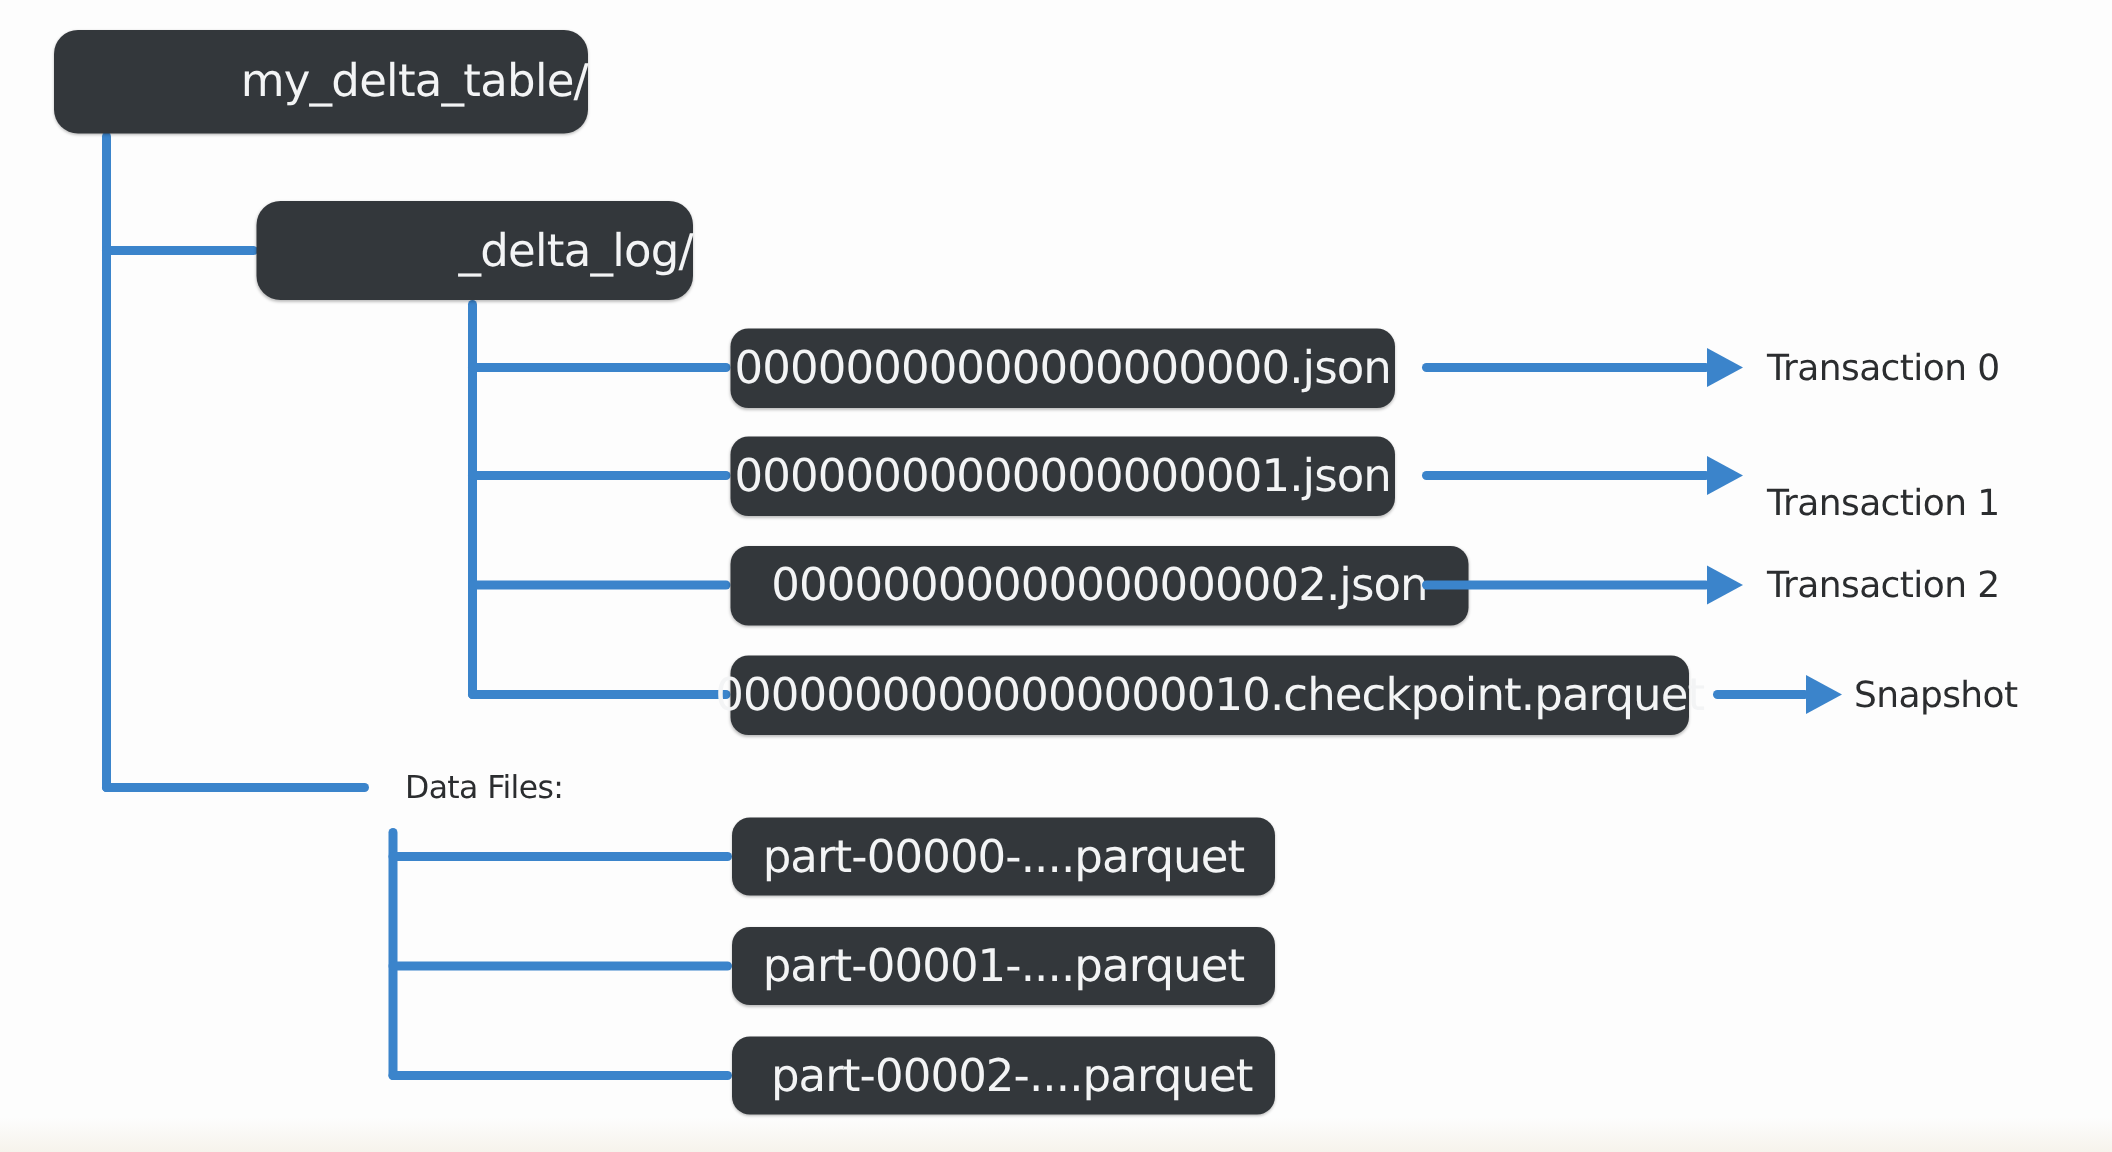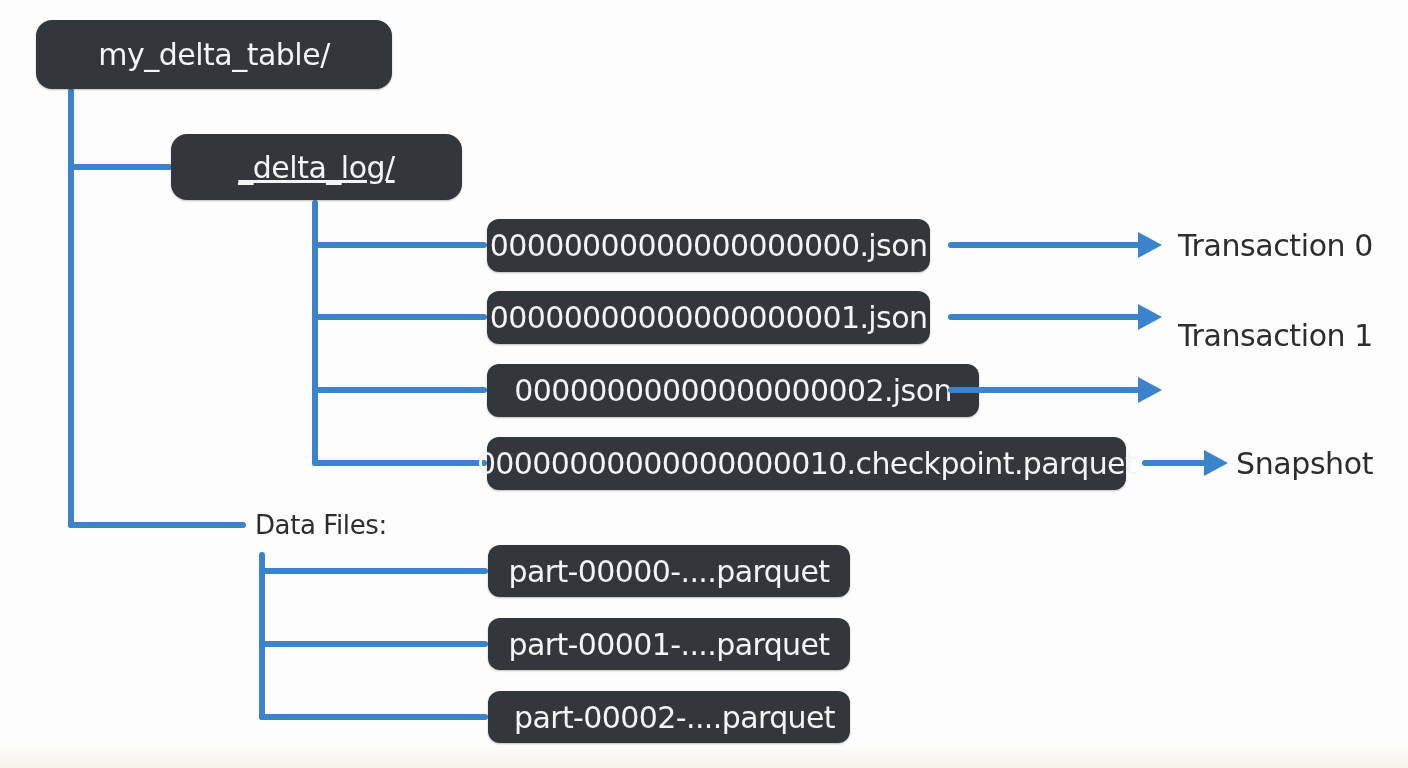--- a/index.html
+++ b/index.html
@@ -23,20 +23,21 @@
     display: flex;
     align-items: center;
     justify-content: center;
     white-space: nowrap;
     box-shadow: 0 1px 2px rgba(0,0,0,0.25);
   }
   .node.folder {
     border-radius: 16px;
     font-size: 30px;
     letter-spacing: -0.5px;
+    justify-content: flex-end;
   }
   .node.file {
     border-radius: 12px;
     font-size: 30px;
     letter-spacing: -0.6px;
   }
   
   .line {
     position: absolute;
     background: var(--connector, #3b84cb);
@@ -57,25 +58,25 @@
     border-bottom: 13px solid transparent;
     border-left: 24px solid var(--connector, #3b84cb);
   }
   
   .label {
     position: absolute;
     height: 40px;
     display: flex;
     align-items: center;
     color: var(--label-text, #2b2d2f);
-    font-size: 30px;
+    font-size: 24px;
     letter-spacing: -0.4px;
     white-space: nowrap;
   }
-  .label.section { font-size: 26px; }
+  .label.section { font-size: 21px; margin-left: 15px; }
 </style>
 </head>
 <body>
 
 <div class="canvas">
 
   <div class="line" style="left:68px; top:88px; width:6px; height:440px;"></div>
 
   <div class="line" style="left:68px; top:164px; width:104px; height:6px;"></div>
 
@@ -91,21 +92,21 @@
   <div class="line" style="left:259px; top:552px; width:6px; height:168px;"></div>
 
   <div class="line" style="left:259px; top:568px; width:229px; height:6px;"></div>
   <div class="line" style="left:259px; top:641px; width:229px; height:6px;"></div>
   <div class="line" style="left:259px; top:714px; width:229px; height:6px;"></div>
 
   <div class="node folder" style="left:36px; top:20px; width:356px; height:69px;">
     <span>my_delta_table/</span>
   </div>
 
-  <div class="node folder" style="left:171px; top:134px; width:291px; height:66px;text-decoration:underline;">
+  <div class="node folder" style="left:171px; top:134px; width:291px; height:66px;">
     <span>_delta_log/</span>
   </div>
 
   <div class="node file" style="left:487px; top:219px; width:443px; height:53px;">
     <span>00000000000000000000.json</span>
   </div>
   <div class="node file" style="left:487px; top:291px; width:443px; height:53px;">
     <span>00000000000000000001.json</span>
   </div>
   <div class="node file" style="left:487px; top:364px; width:492px; height:53px;">
@@ -126,20 +127,23 @@
 
   <div class="arrow-shaft" style="left:1142px; top:460px; width:64px;"></div>
   <div class="arrow-head" style="left:1204px; top:450px;"></div>
 
   <div class="label" style="left:1178px; top:225px;">
     <span>Transaction 0</span>
   </div>
   <div class="label" style="left:1178px; top:297px;margin-top:18px;">
     <span>Transaction 1</span>
   </div>
+  <div class="label" style="left:1178px; top:370px;">
+    <span>Transaction 2</span>
+  </div>
   <div class="label" style="left:1236px; top:443px;">
     <span>Snapshot</span>
   </div>
 
   <div class="label section" style="left:255px; top:505px;">
     <span>Data Files:</span>
   </div>
 
   <div class="node file" style="left:488px; top:545px; width:362px; height:52px;">
     <span>part-00000-....parquet</span>

